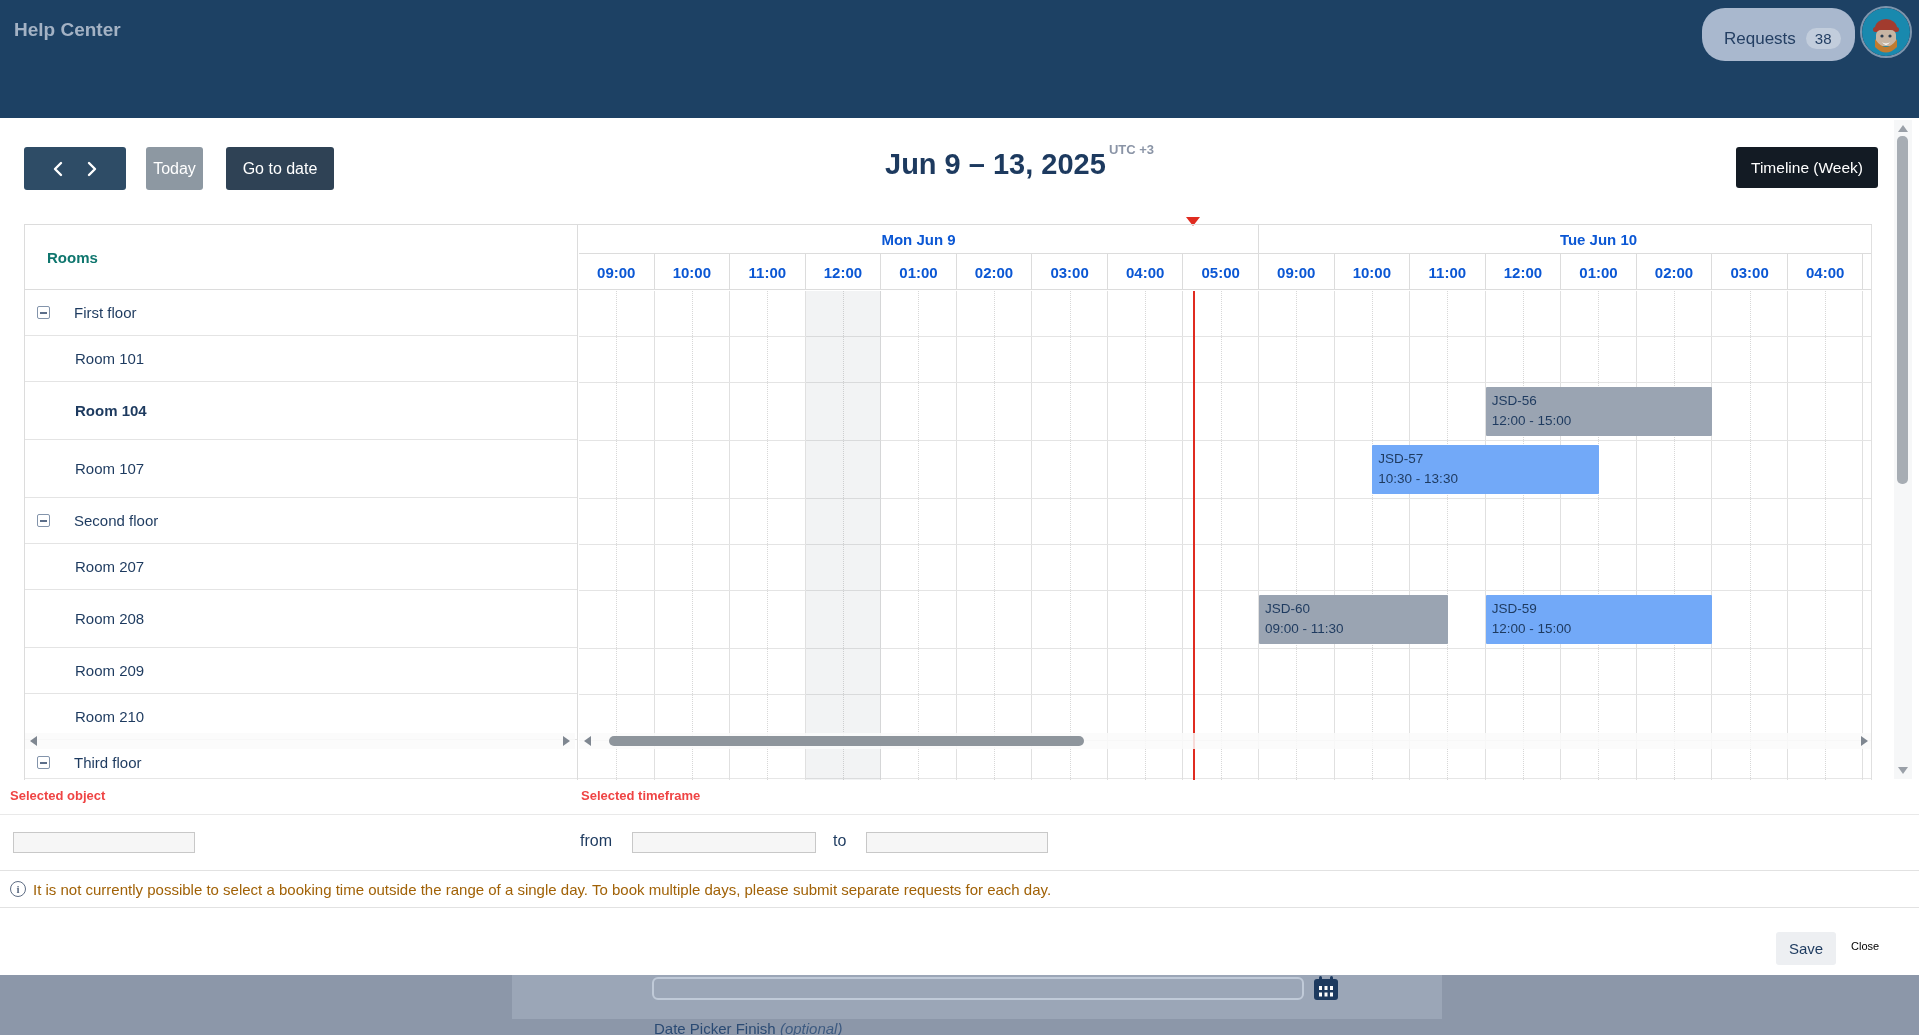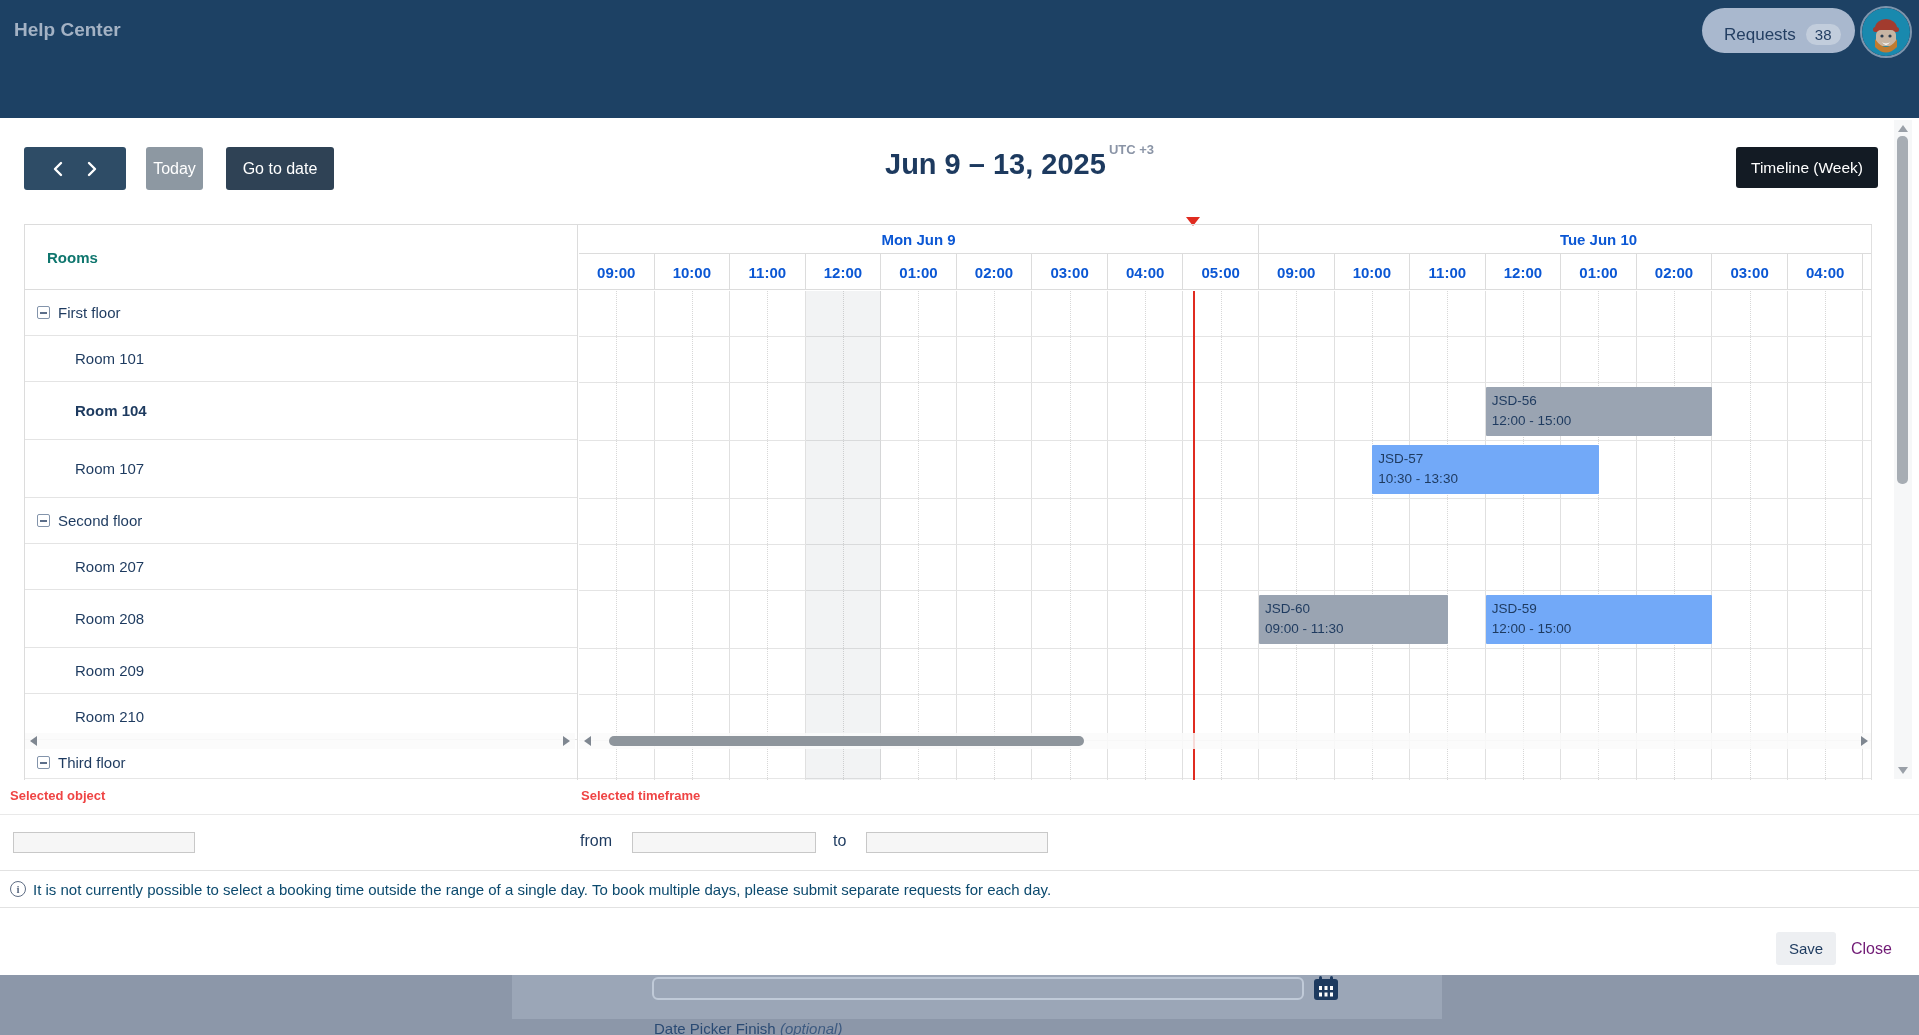--- a/index.html
+++ b/index.html
@@ -2,21 +2,21 @@
 <html><head>
 <meta charset="utf-8">
 <style>
   * { margin:0; padding:0; box-sizing:border-box; }
   html,body { width:1919px; height:1035px; overflow:hidden; }
   body { font-family:"Liberation Sans", sans-serif; background:#fff; position:relative; }
 
   
   .appbar { position:absolute; left:0; top:0; width:1919px; height:118px; background:#1d4164; }
   .app-title { position:absolute; left:14px; top:19px; font-size:19px; font-weight:600; color:#a4b2c4; }
-  .requests-pill { position:absolute; left:1702px; top:8px; height:45px; padding:8px 14px 0 22px;
+  .requests-pill { position:absolute; left:1702px; top:8px; height:53px; padding:8px 14px 0 22px;
     background:#a9b8ce; border-radius:23px; display:flex; align-items:center; gap:10px; cursor:pointer; }
   .requests-pill .lbl { font-size:17px; color:#243f63; }
   .requests-pill .badge { background:#c2cddc; border-radius:12px; padding:2px 9px; font-size:15px; color:#243f63; }
   .avatar { position:absolute; left:1860px; top:6px; width:52px; height:52px; border-radius:50%;
     overflow:hidden; border:2px solid #7d95ad; cursor:pointer; }
 
   
   .modal { position:absolute; left:0; top:118px; width:1919px; height:857px; background:#fff; }
 
   .btn { display:flex; align-items:center; justify-content:center; border-radius:3px; color:#fff;
@@ -29,21 +29,21 @@
   .big-title { position:absolute; left:885px; top:30px; font-size:29px; font-weight:bold; color:#1d3a5f; white-space:nowrap; }
   .big-title .tz { font-size:13px; font-weight:bold; color:#8a94a6; vertical-align:top; position:relative; top:-6px; margin-left:3px; }
 
   
   .board { position:absolute; left:24px; top:106px; width:1848px; height:555px; border-top:1px solid #dcdcdc; border-bottom:1px solid #e6e6e6; }
   .rooms-panel { position:absolute; left:0; top:0; width:554px; height:555px; border-left:1px solid #dcdcdc; border-right:1px solid #dcdcdc; overflow:hidden; }
   .rooms-header { height:65px; border-bottom:1px solid #dcdcdc; font-size:15px; font-weight:bold; color:#0f766e;
     display:flex; align-items:center; padding-left:22px; }
   .room-row { border-bottom:1px solid #e4e4e4; display:flex; align-items:center; font-size:15px; color:#1d3a5f; }
   .room-row.room { padding-left:50px; }
-  .room-row.floor { padding-left:12px; gap:8px;text-align:center; }
+  .room-row.floor { padding-left:12px; gap:24px;text-align:center; }
   .collapse-box { width:13px; height:13px; border:1px solid #8394ab; border-radius:2px; position:relative; background:#fff; cursor:pointer; flex:0 0 auto; }
   .collapse-box::after { content:""; position:absolute; left:2px; right:2px; top:5px; height:2px; background:#5d6f8a; }
 
   .grid-panel { position:absolute; left:555px; top:0; width:1293px; height:555px; border-right:1px solid #e0e0e0; overflow:hidden; }
   .day-header { position:absolute; left:0; top:0; width:1360px; height:28px; }
   .day-cell { position:absolute; top:0; height:28px; border-right:1px solid #dcdcdc; display:flex; align-items:center; justify-content:center;
     font-size:15px; font-weight:bold; color:#0b57d4; }
   .time-header { position:absolute; left:0; top:28px; width:1400px; height:37px; border-top:1px solid #dcdcdc; border-bottom:1px solid #dcdcdc; }
   .time-cell { position:absolute; top:0; height:36px; border-right:1px solid #dcdcdc; display:flex; align-items:center; justify-content:center;
     font-size:15px; font-weight:bold; color:#0b57d4; }
@@ -72,25 +72,25 @@
   
   .sec-label { position:absolute; font-size:13px; font-weight:bold; color:#ef4444; }
   .divider { position:absolute; left:0; width:1919px; height:1px; background:#e9e9e9; }
   .mini-input { position:absolute; height:21px; background:#f6f6f6; border:1px solid #c8c8c8; font-size:13px; padding:0 5px; color:#1d3a5f; }
   .ft-label { position:absolute; font-size:16px; color:#1d3a5f; }
 
   .info-row { position:absolute; left:0; top:752px; width:1919px; height:38px; border-top:1px solid #e2e2e2; border-bottom:1px solid #e2e2e2;
     display:flex; align-items:center; padding-left:10px; gap:7px; }
   .info-icon { width:16px; height:16px; border:1px solid #5d6c83; border-radius:50%; color:#5d6c83; font-size:11px; font-weight:bold;
     display:flex; align-items:center; justify-content:center; flex:0 0 auto; font-family:"Liberation Serif", serif; }
-  .info-text { font-size:15px; color:#0c4a6e; }
+  .info-text { font-size:15px; color:#a16207; }
 
   .save-btn { position:absolute; left:1776px; top:814px; height:33px; padding:0 13px; background:#edeff2; border-radius:3px;
     display:flex; align-items:center; font-size:15px; color:#1d3a5f; cursor:pointer; }
-  .close-link { position:absolute; left:1851px; top:822px; font-size:16px; color:#701a75; cursor:pointer; }
+  .close-link { position:absolute; left:1851px; top:822px; font-size:11px; color:#000000; cursor:pointer; }
 
   
   .dim { position:absolute; left:0; top:975px; width:1919px; height:60px; background:#8c97a9; }
   .dim-panel { position:absolute; left:512px; top:0; width:930px; height:44px; background:#9ba6b7; }
   .bg-input { position:absolute; left:140px; top:2px; width:652px; height:23px; border:2px solid #c0cad8; border-radius:6px; background:transparent; cursor:text; }
   .cal-icon { position:absolute; left:800px; top:0; width:28px; height:27px; cursor:pointer; }
   .bg-label { position:absolute; left:142px; top:45px; font-size:15px; color:#2a4a73; white-space:nowrap; }
   .bg-label i { color:#3d5a80; }
 </style>
 </head>

